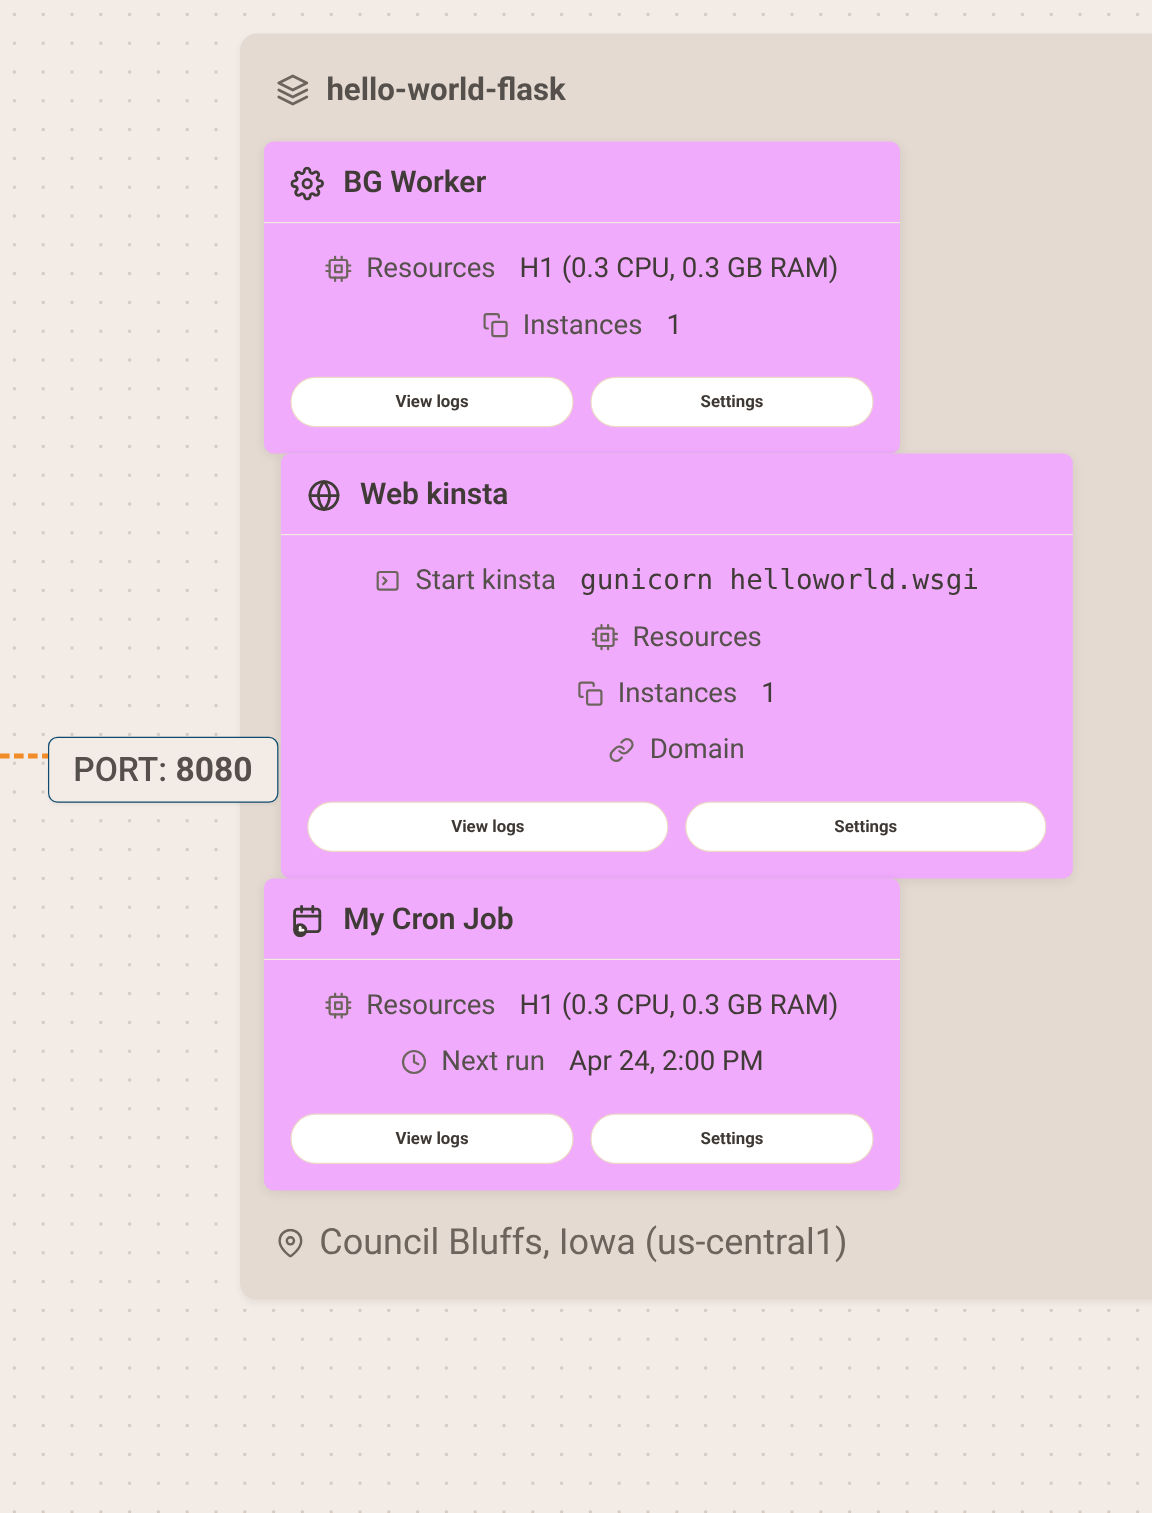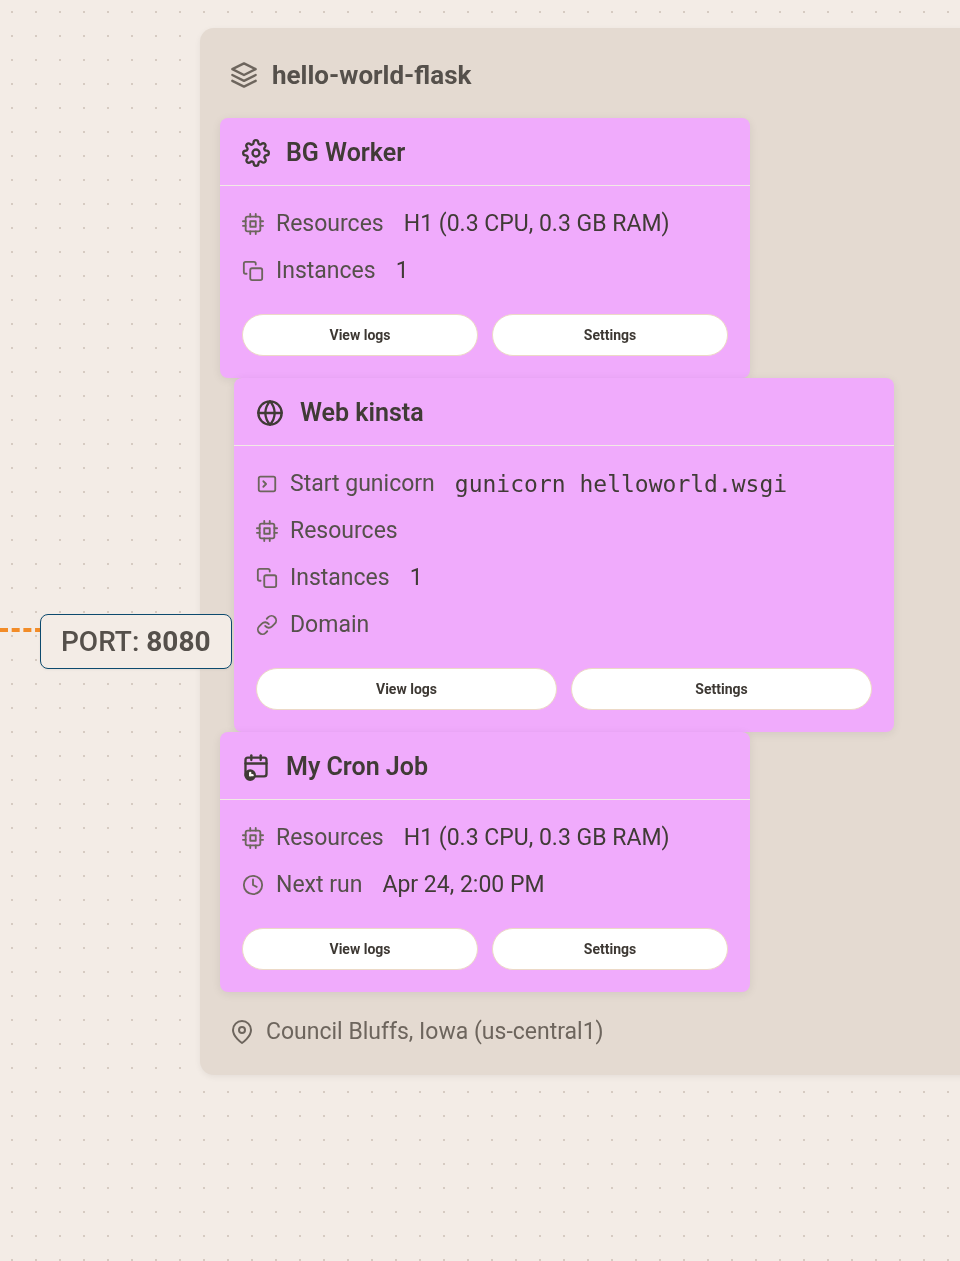--- a/index.html
+++ b/index.html
@@ -61,21 +61,21 @@
   .app-header .icon { width: 28px; height: 28px; color: #6d655d; }
   .app-title { font-size: 26px; font-weight: 700; color: #55504b; }
 
   .location-footer {
     display: flex;
     align-items: center;
     gap: 12px;
     padding: 26px 10px 4px 10px;
   }
   .location-footer .icon { width: 24px; height: 24px; color: #6d655d; }
-  .location-text { font-size: 23px; color: #6d655d; }
+  .location-text { font-size: 30px; color: #6d655d; }
 
   .card {
     background: #f0abfc;
     border-radius: 8px;
     box-shadow: 0 2px 10px rgba(0,0,0,0.08);
     overflow: hidden;
   }
   .card:last-of-type { margin-bottom: 0; }
 
   .card-header {
@@ -86,21 +86,21 @@
     border-bottom: 1px solid #f1ebe4;
   }
   .card-header .icon { width: 28px; height: 28px; color: #403b36; flex:none; }
   .card-title { font-size: 25px; font-weight: 600; color: #403b36; }
 
   .card-body { padding: 14px 22px 14px 22px; }
 
   .row {
     display: flex;
     align-items: center;
-    justify-content: flex-start;
+    justify-content: center;
     padding: 10px 0;
     gap: 20px;
   }
   .row-label {
     display: flex;
     align-items: center;
     gap: 12px;
     font-size: 23px;
     color: #55504b;
     flex: none;
@@ -222,21 +222,21 @@
     </div>
     <div class="card-body">
       <div class="row">
         <div class="row-label">
           <span class="icon">
             <svg viewBox="0 0 24 24" fill="none" stroke="currentColor" stroke-width="2" stroke-linecap="round" stroke-linejoin="round">
                 <rect x="3" y="4" width="18" height="16" rx="2"></rect>
                 <polyline points="8 9 11 12 8 15"></polyline>
               </svg>
           </span>
-          <span>Start gunicorn</span>
+          <span>Start kinsta</span>
         </div>
         <div class="row-value mono">gunicorn helloworld.wsgi</div>
       </div>
       <div class="row">
         <div class="row-label">
           <span class="icon">
             <svg viewBox="0 0 24 24" fill="none" stroke="currentColor" stroke-width="2" stroke-linecap="round" stroke-linejoin="round">
                 <rect x="4" y="4" width="16" height="16" rx="2"></rect>
                 <rect x="9" y="9" width="6" height="6"></rect>
                 <line x1="9" y1="1" x2="9" y2="4"></line>

